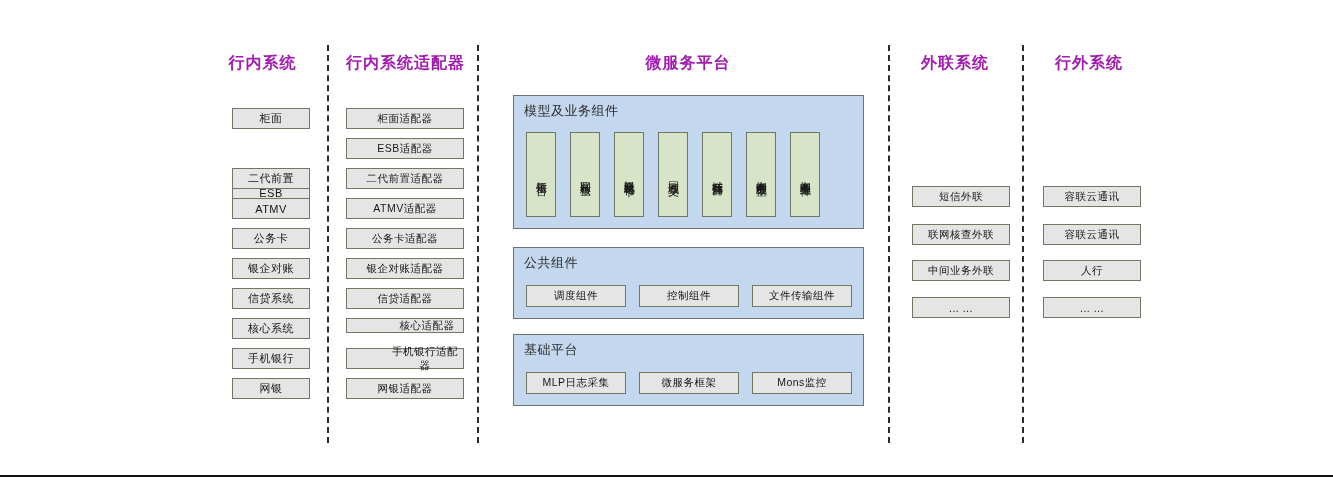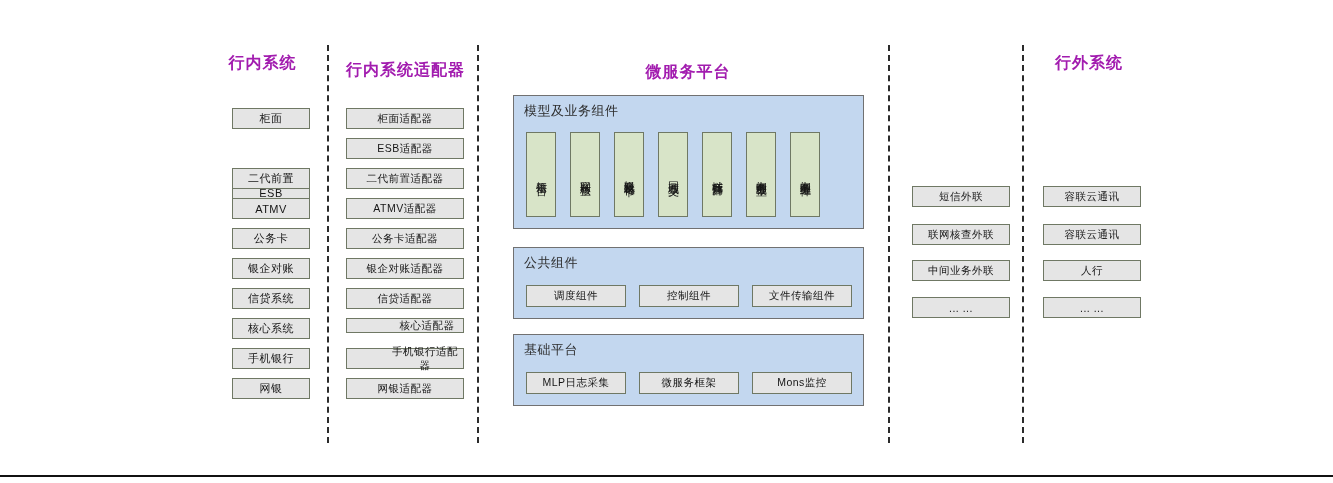--- a/index.html
+++ b/index.html
@@ -111,34 +111,34 @@
   <div class="node" style="left:232px; top:138px; width:78px; height:21px;margin-top:44px;">ESB</div>
   <div class="node" style="left:232px; top:168px; width:78px; height:21px;">二代前置</div>
   <div class="node" style="left:232px; top:198px; width:78px; height:21px;">ATMV</div>
   <div class="node" style="left:232px; top:228px; width:78px; height:21px;">公务卡</div>
   <div class="node" style="left:232px; top:258px; width:78px; height:21px;">银企对账</div>
   <div class="node" style="left:232px; top:288px; width:78px; height:21px;">信贷系统</div>
   <div class="node" style="left:232px; top:318px; width:78px; height:21px;">核心系统</div>
   <div class="node" style="left:232px; top:348px; width:78px; height:21px;">手机银行</div>
   <div class="node" style="left:232px; top:378px; width:78px; height:21px;">网银</div>
 
-  <div class="col-header" style="left:333px; top:53px; width:145px;margin-top:7px;">行内系统适配器</div>
+  <div class="col-header" style="left:333px; top:53px; width:145px;">行内系统适配器</div>
 
   <div class="node small" style="left:346px; top:108px; width:118px; height:21px;">柜面适配器</div>
   <div class="node small" style="left:346px; top:138px; width:118px; height:21px;">ESB适配器</div>
   <div class="node small" style="left:346px; top:168px; width:118px; height:21px;">二代前置适配器</div>
   <div class="node small" style="left:346px; top:198px; width:118px; height:21px;">ATMV适配器</div>
   <div class="node small" style="left:346px; top:228px; width:118px; height:21px;">公务卡适配器</div>
   <div class="node small" style="left:346px; top:258px; width:118px; height:21px;">银企对账适配器</div>
   <div class="node small" style="left:346px; top:288px; width:118px; height:21px;">信贷适配器</div>
   <div class="node small" style="left:346px; top:318px; width:118px; height:15px;padding-left:44px;">核心适配器</div>
   <div class="node small" style="left:346px; top:348px; width:118px; height:21px;padding-left:40px;">手机银行适配器</div>
   <div class="node small" style="left:346px; top:378px; width:118px; height:21px;">网银适配器</div>
 
-  <div class="col-header" style="left:608px; top:62px; width:160px;">微服务平台</div>
+  <div class="col-header" style="left:608px; top:53px; width:160px;">微服务平台</div>
 
   <div class="panel" style="left:513px; top:95px; width:351px; height:134px;">
     <div class="panel-label">模型及业务组件</div>
   </div>
   <div class="node-vert" style="left:526px; top:132px; width:30px; height:85px;">短信平台</div>
   <div class="node-vert" style="left:570px; top:132px; width:30px; height:85px;">联网核查</div>
   <div class="node-vert" style="left:614px; top:132px; width:30px; height:85px;">银联及银行卡</div>
   <div class="node-vert" style="left:658px; top:132px; width:30px; height:85px;">同城票交</div>
   <div class="node-vert" style="left:702px; top:132px; width:30px; height:85px;">城商行清算</div>
   <div class="node-vert" style="left:746px; top:132px; width:30px; height:85px;">中间业务模型</div>
@@ -151,20 +151,21 @@
   <div class="node small" style="left:639px; top:285px; width:100px; height:22px;">控制组件</div>
   <div class="node small" style="left:752px; top:285px; width:100px; height:22px;">文件传输组件</div>
 
   <div class="panel" style="left:513px; top:334px; width:351px; height:72px;">
     <div class="panel-label">基础平台</div>
   </div>
   <div class="node small" style="left:526px; top:372px; width:100px; height:22px;">MLP日志采集</div>
   <div class="node small" style="left:639px; top:372px; width:100px; height:22px;">微服务框架</div>
   <div class="node small" style="left:752px; top:372px; width:100px; height:22px;">Mons监控</div>
 
+  <div class="col-header" style="left:890px; top:53px; width:130px;">外联系统</div>
 
   <div class="node small" style="left:912px; top:186px; width:98px; height:21px;">短信外联</div>
   <div class="node small" style="left:912px; top:224px; width:98px; height:21px;">联网核查外联</div>
   <div class="node small" style="left:912px; top:260px; width:98px; height:21px;">中间业务外联</div>
   <div class="node small" style="left:912px; top:297px; width:98px; height:21px;">... ...</div>
 
   <div class="col-header" style="left:1024px; top:53px; width:130px;">行外系统</div>
 
   <div class="node small" style="left:1043px; top:186px; width:98px; height:21px;">容联云通讯</div>
   <div class="node small" style="left:1043px; top:224px; width:98px; height:21px;">容联云通讯</div>

